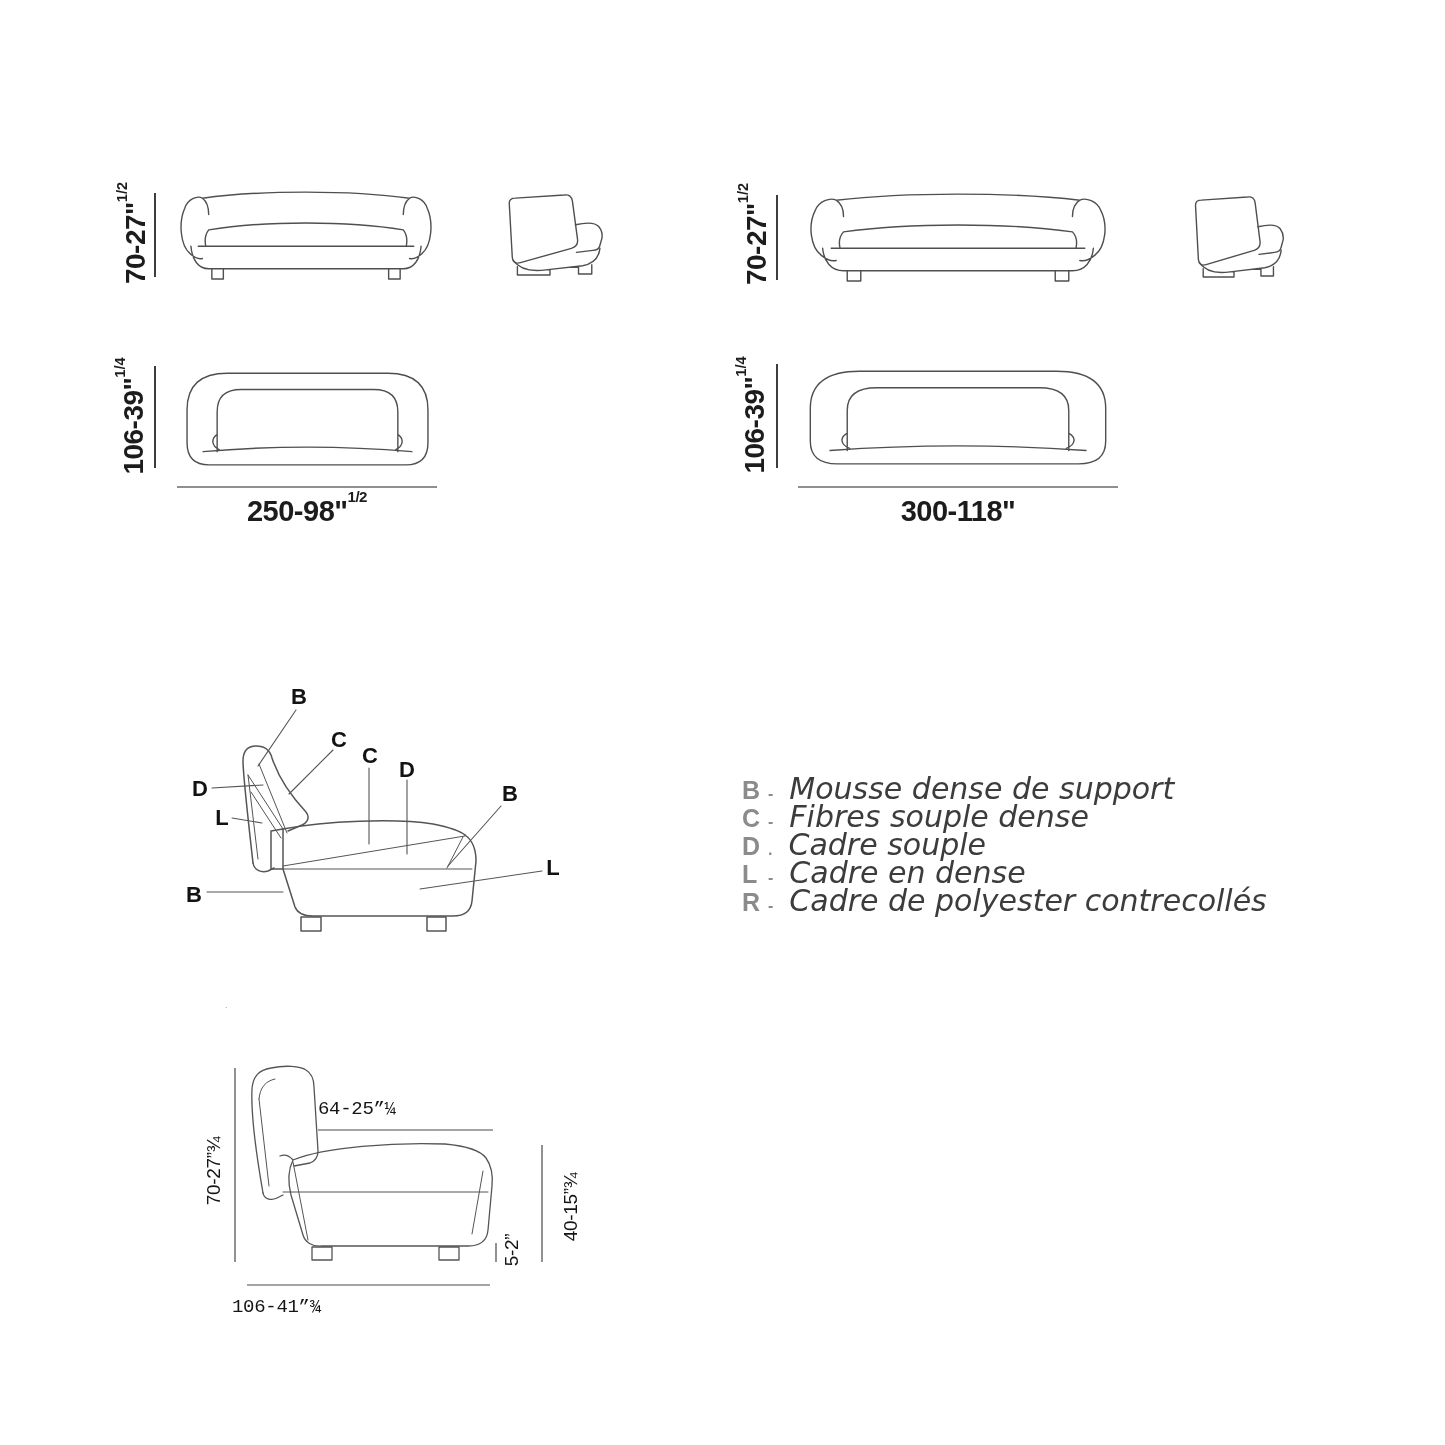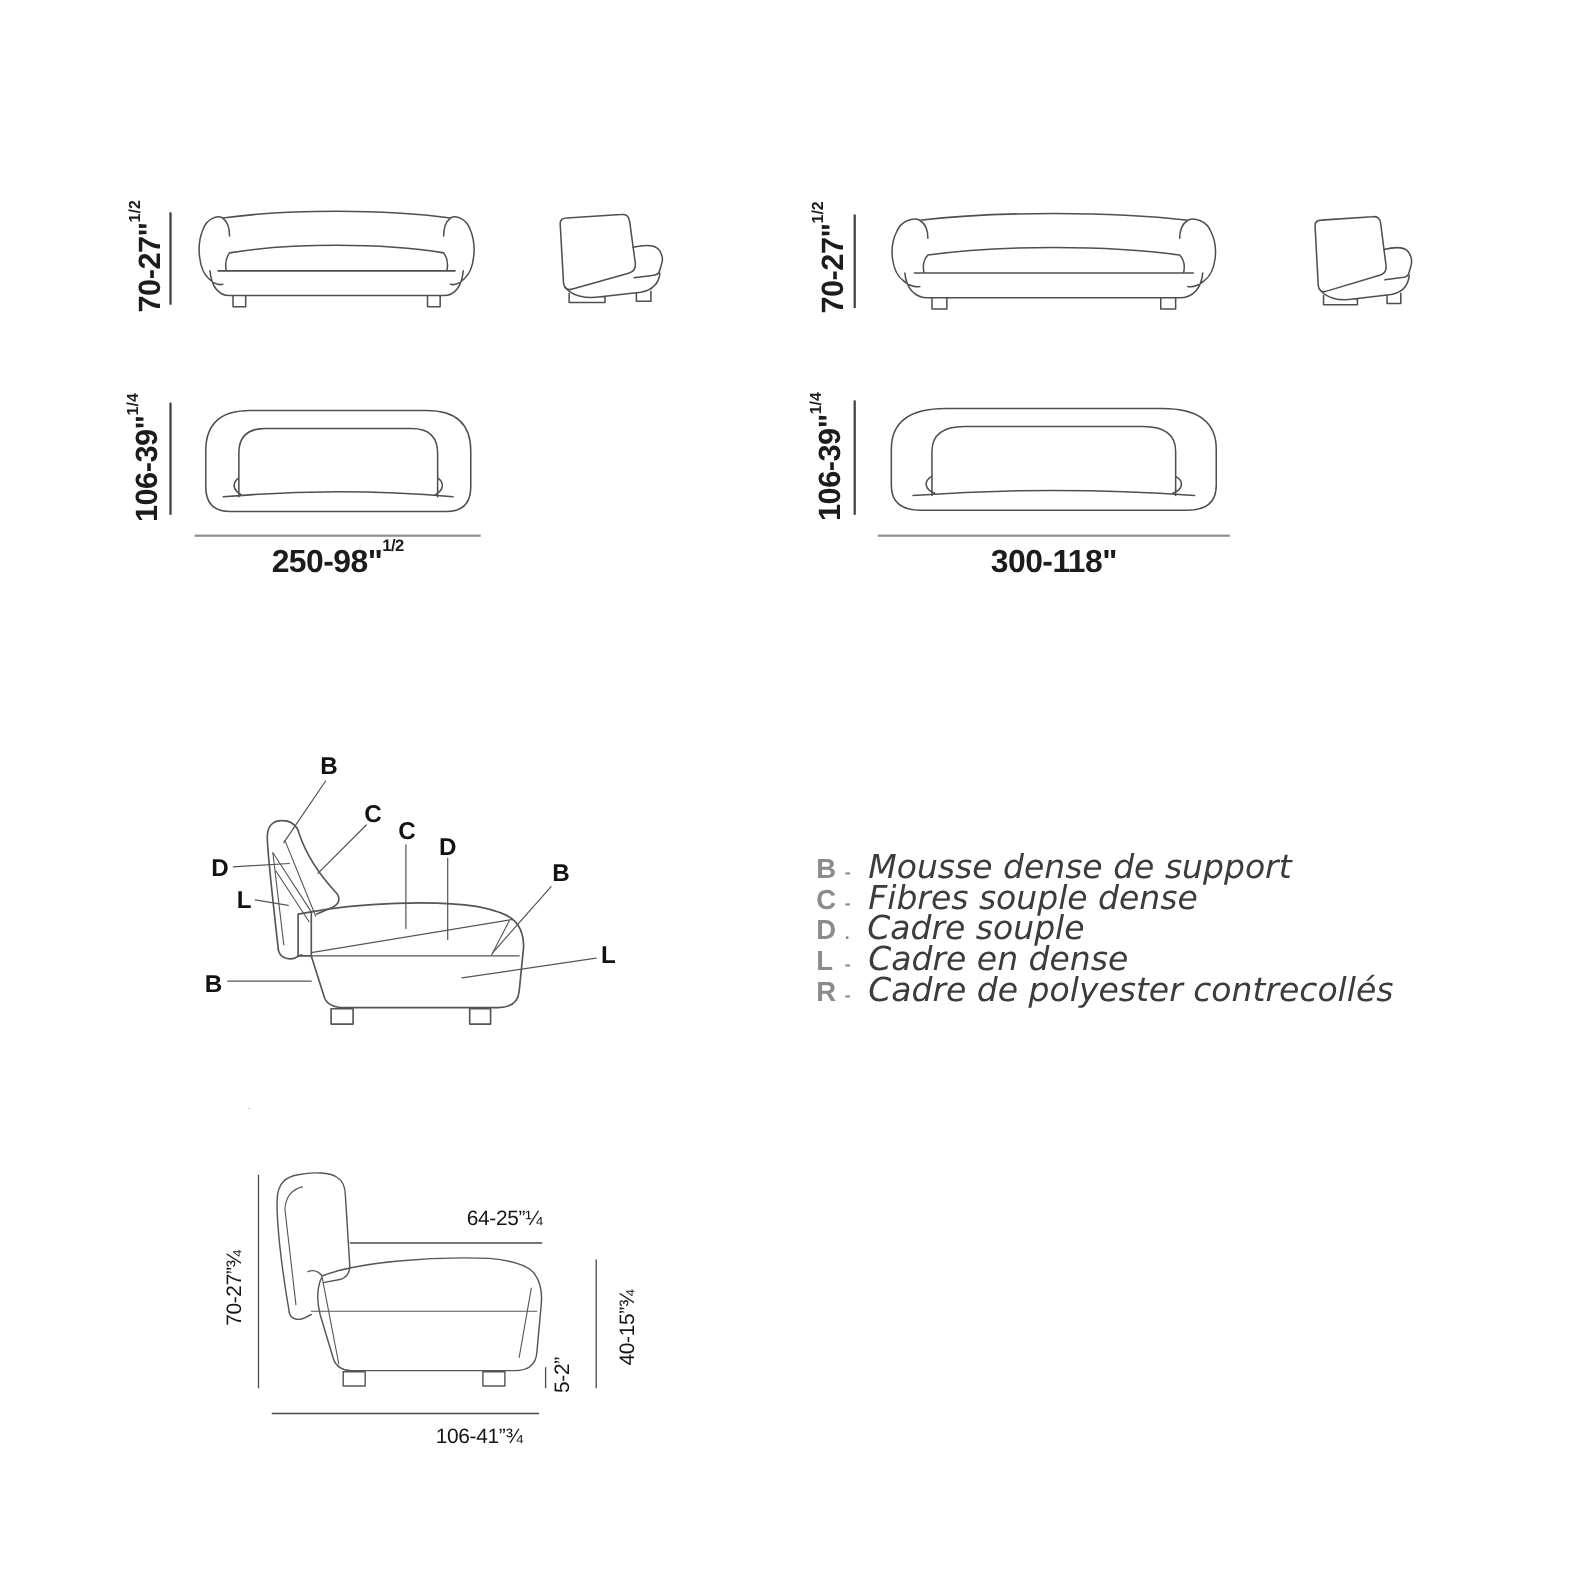--- a/index.html
+++ b/index.html
@@ -13,21 +13,21 @@
   .dim-top sup{font-size:0.52em;position:relative;top:-0.55em;letter-spacing:0;}
   .width-label{position:absolute;text-align:center;font-weight:bold;font-size:29px;color:#1c1c1c;letter-spacing:-0.5px;}
   .width-label sup{font-size:0.52em;position:relative;top:-0.55em;}
   .callout{position:absolute;transform:translate(-50%,-50%);font-weight:bold;font-size:22px;color:#121212;}
   .legend{position:absolute;left:742px;top:771px;display:flex;flex-direction:column;gap:3px;}
   .legend-row{display:flex;align-items:baseline;height:25px;}
   .legend-letter{font-weight:bold;font-size:25px;color:#8b8b8b;width:24px;}
   .legend-sep{font-weight:bold;font-size:16px;color:#8b8b8b;margin:0 16px 0 2px;}
   .legend-text{font-family:"DejaVu Sans",sans-serif;font-style:italic;font-size:30px;color:#3c3c3c;}
   .dim-bottom{font-size:19px;color:#151515;letter-spacing:-0.3px;}
-  .hlabel{position:absolute;text-align:right;}
+  .hlabel{position:absolute;text-align:left;font-family:Liberation Mono, monospace;}
   .stray{position:absolute;font-size:9px;color:#9a9a9a;}
 </style>
 </head>
 <body>
 
 <div class="sheet">
 
   <svg width="0" height="0" style="position:absolute" aria-hidden="true">
     <defs>
       <g id="def-sofa-front" stroke="#4f4f4f" stroke-width="1.4" fill="none" stroke-linecap="round" stroke-linejoin="round">

